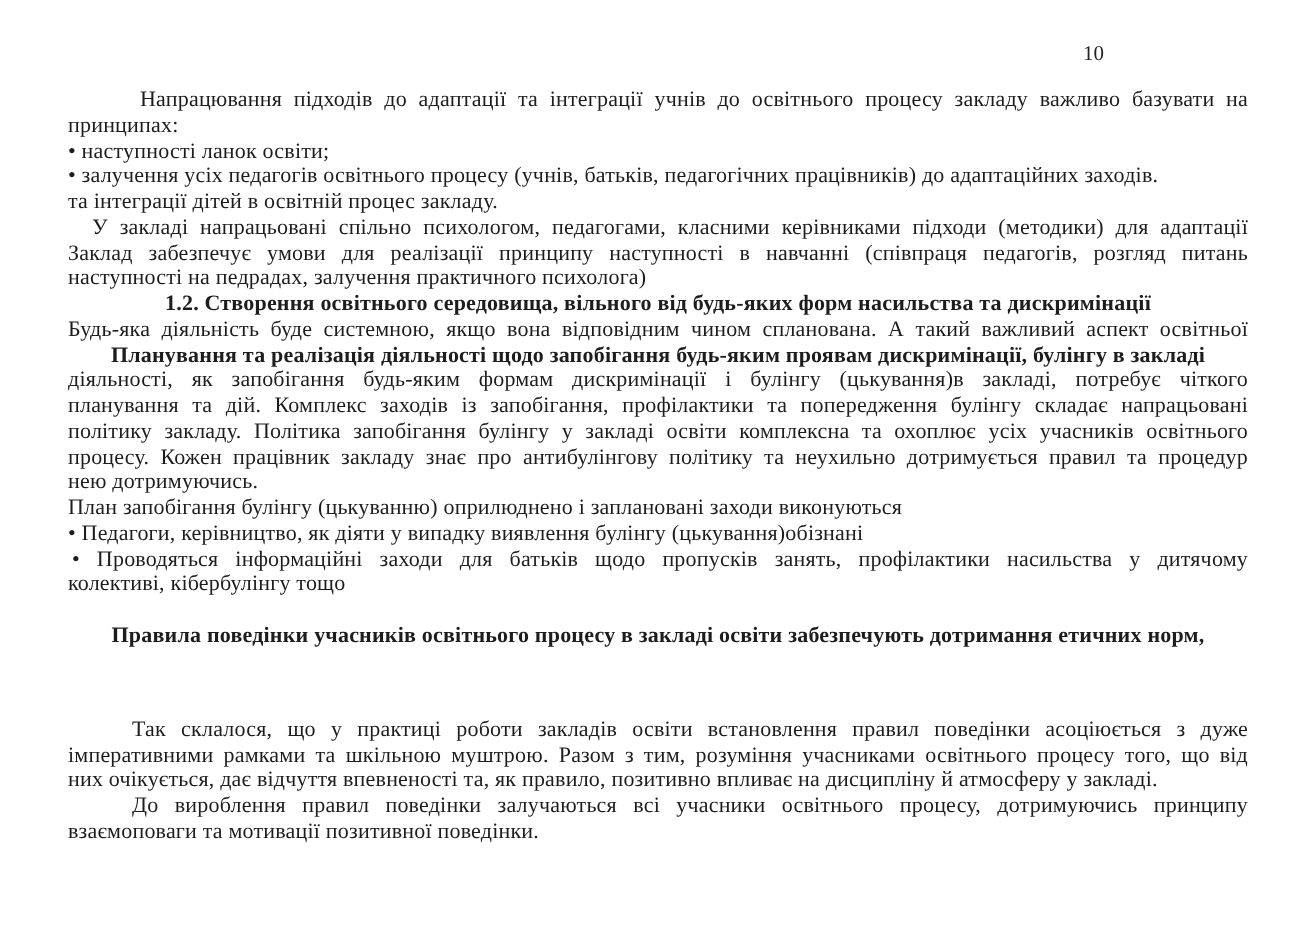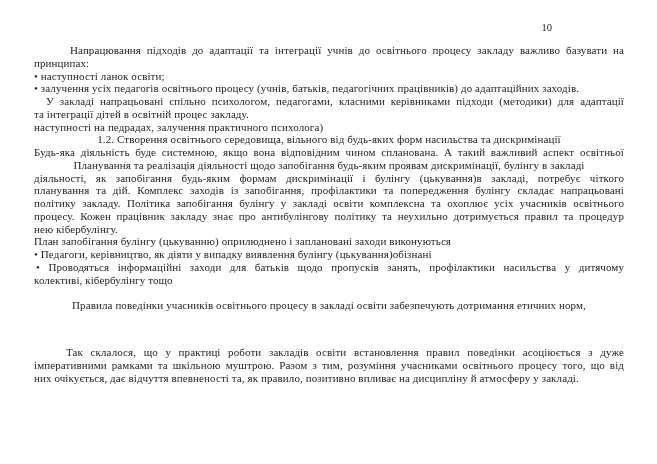--- a/index.html
+++ b/index.html
@@ -29,46 +29,49 @@
   }
   .line {
     font-size: 11px;
     line-height: 12.75px;
     letter-spacing: 0.1px;
     color: #1d1d1d;
   }
   .line.justify { text-align: justify; text-align-last: justify; }
   .line.center  { text-align: center; }
   .line.left    { text-align: left; }
-  .line.bold    { font-weight: normal; }
+  .line.bold    { font-weight: bold; }
   .line.gap     { margin-top: 13px; }
 </style>
 </head>
 <body>
 
 <div class="page">
   <div class="page-number">10</div>
   <div class="text-block">
       <div class="line justify" style="text-indent: 36px;">Напрацювання підходів до адаптації та інтеграції учнів до освітнього процесу закладу важливо базувати на</div>
       <div class="line left">принципах:</div>
       <div class="line left">• наступності ланок освіти;</div>
       <div class="line left">• залучення усіх педагогів освітнього процесу (учнів, батьків, педагогічних працівників) до адаптаційних заходів.</div>
+      <div class="line left">та інтеграції дітей в освітній процес закладу.</div>
       <div class="line justify" style="text-indent: 12px;">У закладі напрацьовані спільно психологом, педагогами, класними керівниками підходи (методики) для адаптації</div>
-      <div class="line left">та інтеграції дітей в освітній процес закладу.</div>
+      <div class="line justify">Заклад забезпечує умови для реалізації принципу наступності в навчанні (співпраця педагогів, розгляд питань</div>
       <div class="line left">наступності на педрадах, залучення практичного психолога)</div>
       <div class="line center bold">1.2. Створення освітнього середовища, вільного від будь-яких форм насильства та дискримінації</div>
       <div class="line justify">Будь-яка діяльність буде системною, якщо вона відповідним чином спланована. А такий важливий аспект освітньої</div>
       <div class="line center bold">Планування та реалізація діяльності щодо запобігання будь-яким проявам дискримінації, булінгу в закладі</div>
       <div class="line justify">діяльності, як запобігання будь-яким формам дискримінації і булінгу (цькування)в закладі, потребує чіткого</div>
       <div class="line justify">планування та дій. Комплекс заходів із запобігання, профілактики та попередження булінгу складає напрацьовані</div>
       <div class="line justify">політику закладу. Політика запобігання булінгу у закладі освіти комплексна та охоплює усіх учасників освітнього</div>
       <div class="line justify">процесу. Кожен працівник закладу знає про антибулінгову політику та неухильно дотримується правил та процедур</div>
-      <div class="line left">нею кібербулінгу.</div>
+      <div class="line left">нею дотримуючись.</div>
       <div class="line left">План запобігання булінгу (цькуванню) оприлюднено і заплановані заходи виконуються</div>
       <div class="line left">• Педагоги, керівництво, як діяти у випадку виявлення булінгу (цькування)обізнані</div>
       <div class="line justify" style="text-indent: 2px;">• Проводяться інформаційні заходи для батьків щодо пропусків занять, профілактики насильства у дитячому</div>
       <div class="line left">колективі, кібербулінгу тощо</div>
       <div class="line center bold gap">Правила поведінки учасників освітнього процесу в закладі освіти забезпечують дотримання етичних норм,</div>
       <div class="line justify" style="text-indent: 32px; margin-top: 34px;">Так склалося, що у практиці роботи закладів освіти встановлення правил поведінки асоціюється з дуже</div>
       <div class="line justify">імперативними рамками та шкільною муштрою. Разом з тим, розуміння учасниками освітнього процесу того, що від</div>
       <div class="line left">них очікується, дає відчуття впевненості та, як правило, позитивно впливає на дисципліну й атмосферу у закладі.</div>
+      <div class="line justify" style="text-indent: 32px;">До вироблення правил поведінки залучаються всі учасники освітнього процесу, дотримуючись принципу</div>
+      <div class="line left">взаємоповаги та мотивації позитивної поведінки.</div>
     </div>
 </div>
 
 </body></html>

